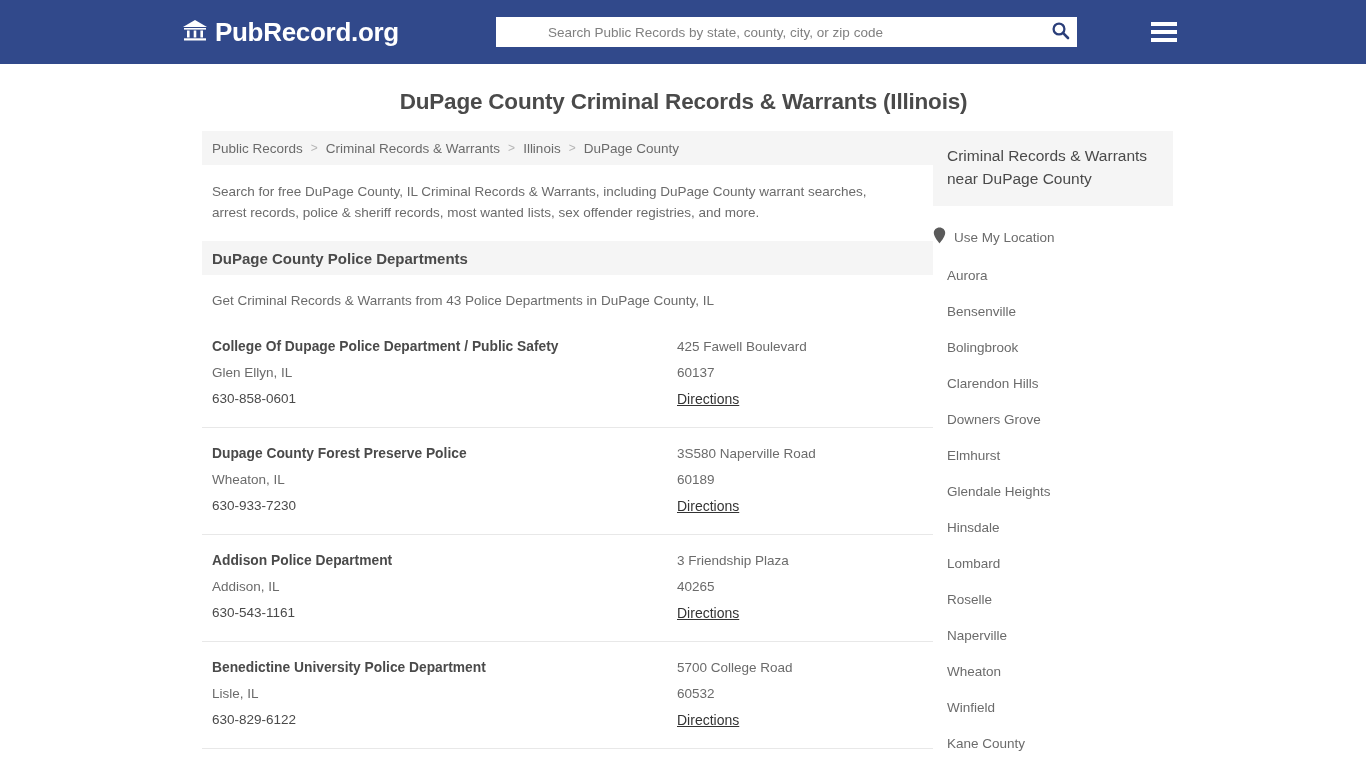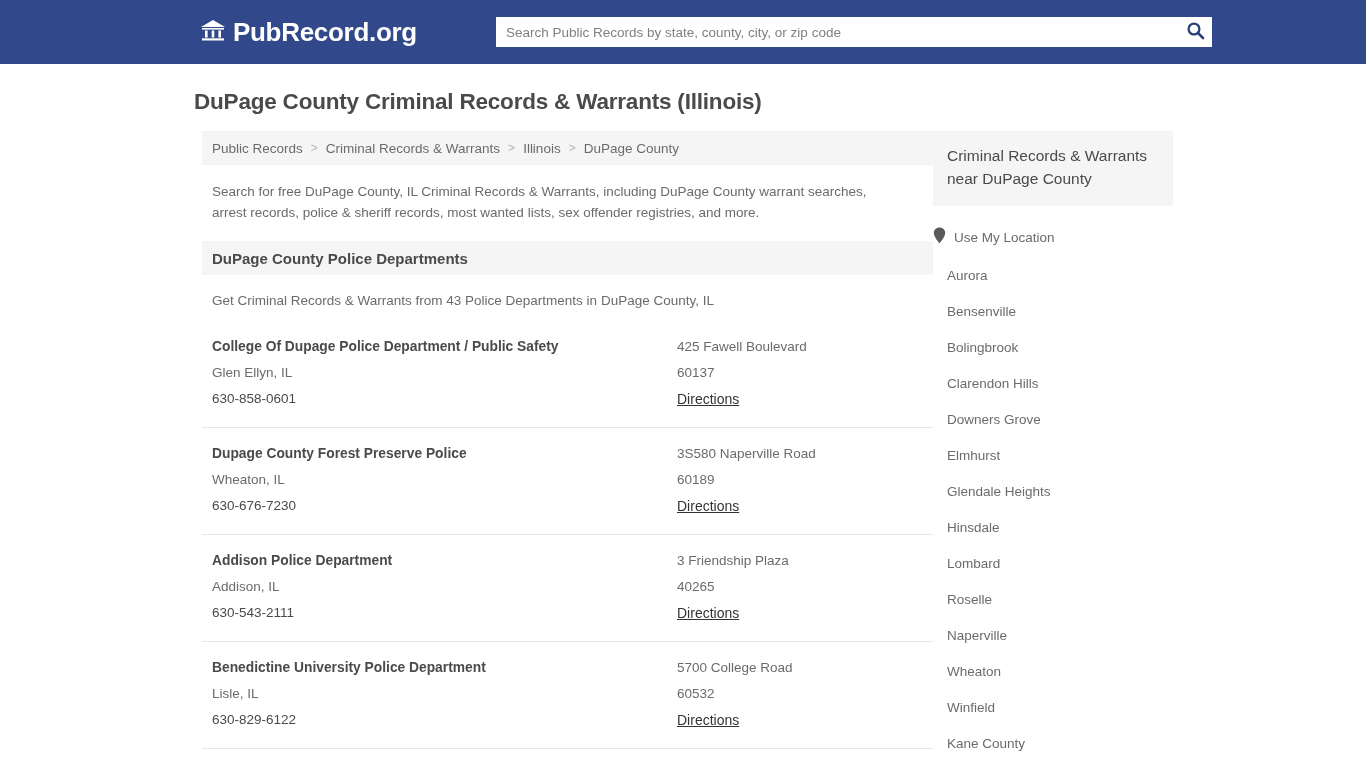--- a/index.html
+++ b/index.html
@@ -14,45 +14,46 @@
   
   .site-header {
     height: 64px;
     background: #31498b;
     display: flex;
     align-items: center;
     position: relative;
   }
   .brand {
     position: absolute;
-    left: 200px;
+    left: 182px;
     top: 18px;
     display: flex;
     align-items: center;
     gap: 7px;
     text-decoration: none;
   }
   .brand-icon { display: block; }
   .brand-text {
     color: #ffffff;
     font-size: 26px;
     font-weight: bold;
     letter-spacing: -0.3px;
     line-height: 1;
     white-space: nowrap;
   }
   .search-wrap {
     position: absolute;
     left: 496px;
     top: 17px;
-    width: 716px;
+    width: 581px;
     height: 30px;
     background: #ffffff;
     display: flex;
     align-items: center;
+    padding-left: 42px;
   }
   .search-input {
     flex: 1;
     height: 28px;
     border: none;
     outline: none;
     padding: 0 10px;
     font-size: 13.5px;
     color: #333;
     font-family: "Liberation Sans", sans-serif;
@@ -102,20 +103,21 @@
     width: 980px;
     margin: 0 auto;
     padding-left: 1px;
   }
   .page-title {
     color: #4a4a4a;
     font-size: 22.5px;
     font-weight: bold;
     margin: 25px 0 0 0;
     letter-spacing: -0.2px;
+    text-align: center;
   }
 
   .cols {
     display: flex;
     margin-top: 16px;
     gap: 0;
   }
   .main-col { width: 731px; margin-left: 8px; }
   .side-col { width: 240px; margin-left: 0px; }
 
@@ -293,34 +295,34 @@
               <div class="listing-address">425 Fawell Boulevard</div>
               <div class="listing-zip">60137</div>
               <a class="listing-directions" href="#">Directions</a>
             </div>
           </div>
 
           <div class="listing">
             <div class="listing-left">
               <div class="listing-name">Dupage County Forest Preserve Police</div>
               <div class="listing-city">Wheaton, IL</div>
-              <div class="listing-phone">630-676-7230</div>
+              <div class="listing-phone">630-933-7230</div>
             </div>
             <div class="listing-right">
               <div class="listing-address">3S580 Naperville Road</div>
               <div class="listing-zip">60189</div>
               <a class="listing-directions" href="#">Directions</a>
             </div>
           </div>
 
           <div class="listing">
             <div class="listing-left">
               <div class="listing-name">Addison Police Department</div>
               <div class="listing-city">Addison, IL</div>
-              <div class="listing-phone">630-543-2111</div>
+              <div class="listing-phone">630-543-1161</div>
             </div>
             <div class="listing-right">
               <div class="listing-address">3 Friendship Plaza</div>
               <div class="listing-zip">40265</div>
               <a class="listing-directions" href="#">Directions</a>
             </div>
           </div>
 
           <div class="listing">
             <div class="listing-left">

